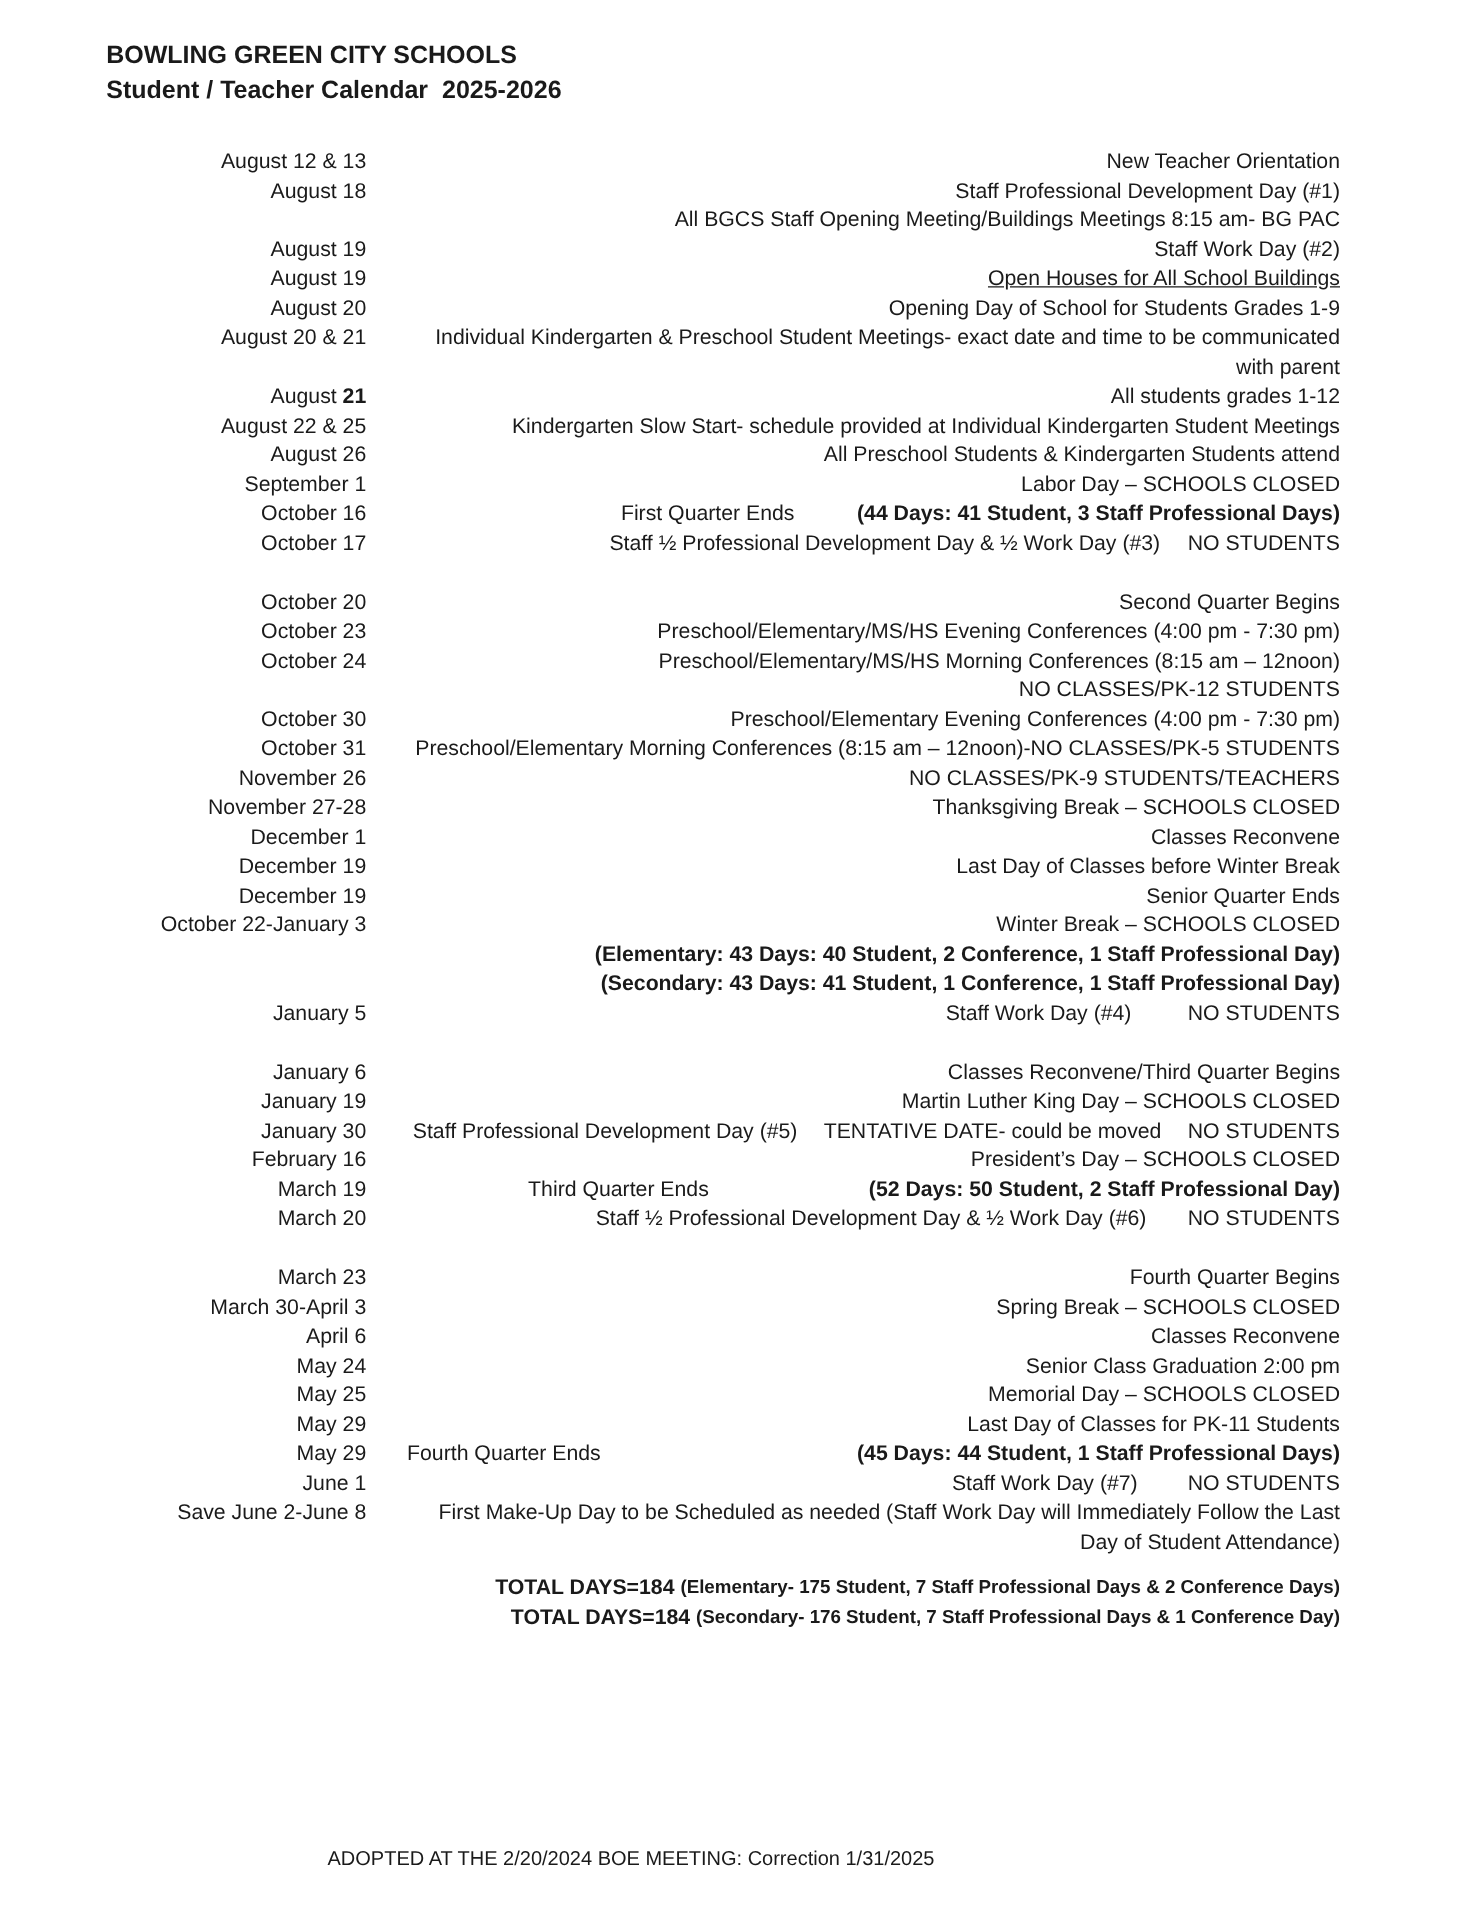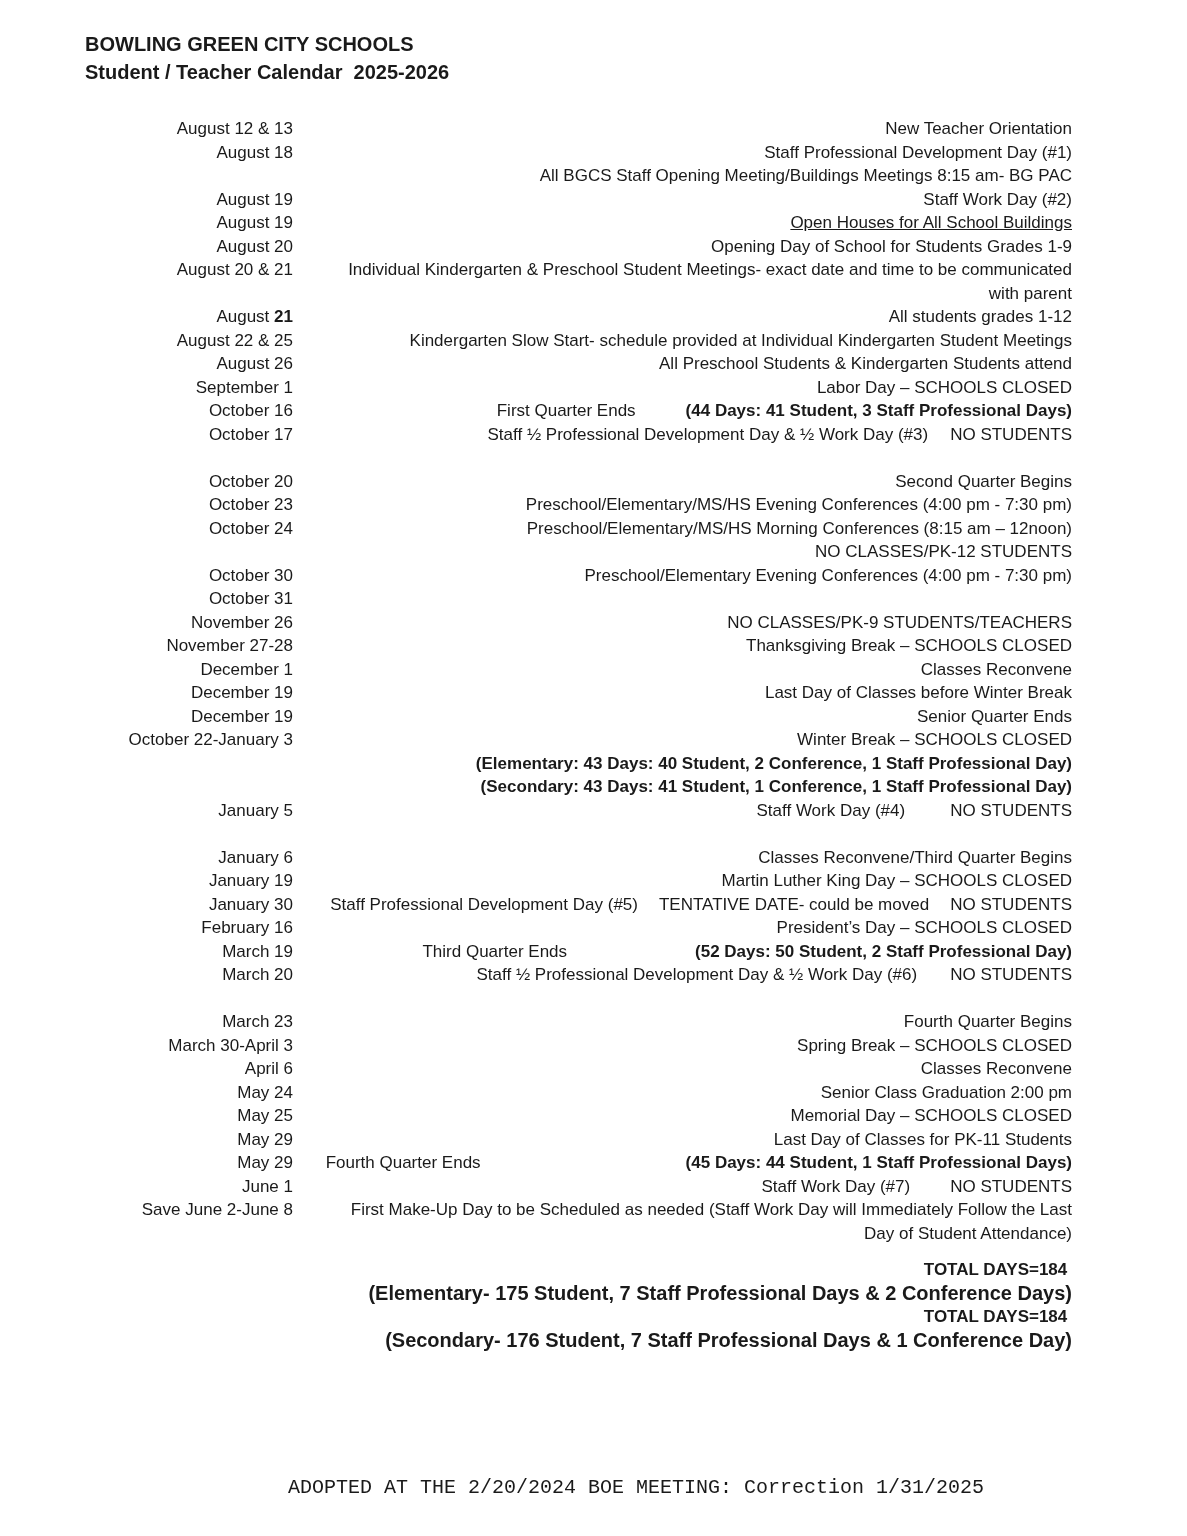--- a/index.html
+++ b/index.html
@@ -45,30 +45,29 @@
     flex: 1;
     min-width: 0;
   }
   .seg {
     white-space: pre-wrap;
     display: inline-block;
     vertical-align: top;
   }
   .seg.bold { font-weight: bold; }
   .seg.underline { text-decoration: underline; }
-  .seg.small { font-size: 20px; }
+  .seg.small { font-size: 15px; }
   .spacer { height: 23.5px; }
   .spacer.small { height: 13px; }
   .footer-note {
     position: absolute;
     top: 1477px;
-    left: 288px;
-    font-size: 20px;
+    left: 262px;
+    font-size: 16px;
     line-height: 22px;
-    font-family: Liberation Mono, monospace;
   }
 </style>
 </head>
 <body>
 
 <div class="page">
   <div class="title-block">
     <div class="title-line">BOWLING GREEN CITY SCHOOLS</div>
     <div class="title-line">Student / Teacher Calendar  2025-2026</div>
   </div>
@@ -145,20 +144,21 @@
       <div class="row">
         <div class="date"><span class="seg"></span></div>
         <div class="desc"><span class="seg">NO CLASSES/PK-12 STUDENTS</span></div>
       </div>
       <div class="row">
         <div class="date"><span class="seg">October 30</span></div>
         <div class="desc"><span class="seg">Preschool/Elementary Evening Conferences (4:00 pm - 7:30 pm)</span></div>
       </div>
       <div class="row">
         <div class="date"><span class="seg">October 31</span></div>
+        <div class="desc"><span class="seg">Preschool/Elementary Morning Conferences (8:15 am – 12noon)-NO CLASSES/PK-5 STUDENTS</span></div>
       </div>
       <div class="row">
         <div class="date"><span class="seg">November 26</span></div>
         <div class="desc"><span class="seg">NO CLASSES/PK-9 STUDENTS/TEACHERS</span></div>
       </div>
       <div class="row">
         <div class="date"><span class="seg">November 27-28</span></div>
         <div class="desc"><span class="seg">Thanksgiving Break – SCHOOLS CLOSED</span></div>
       </div>
       <div class="row">

